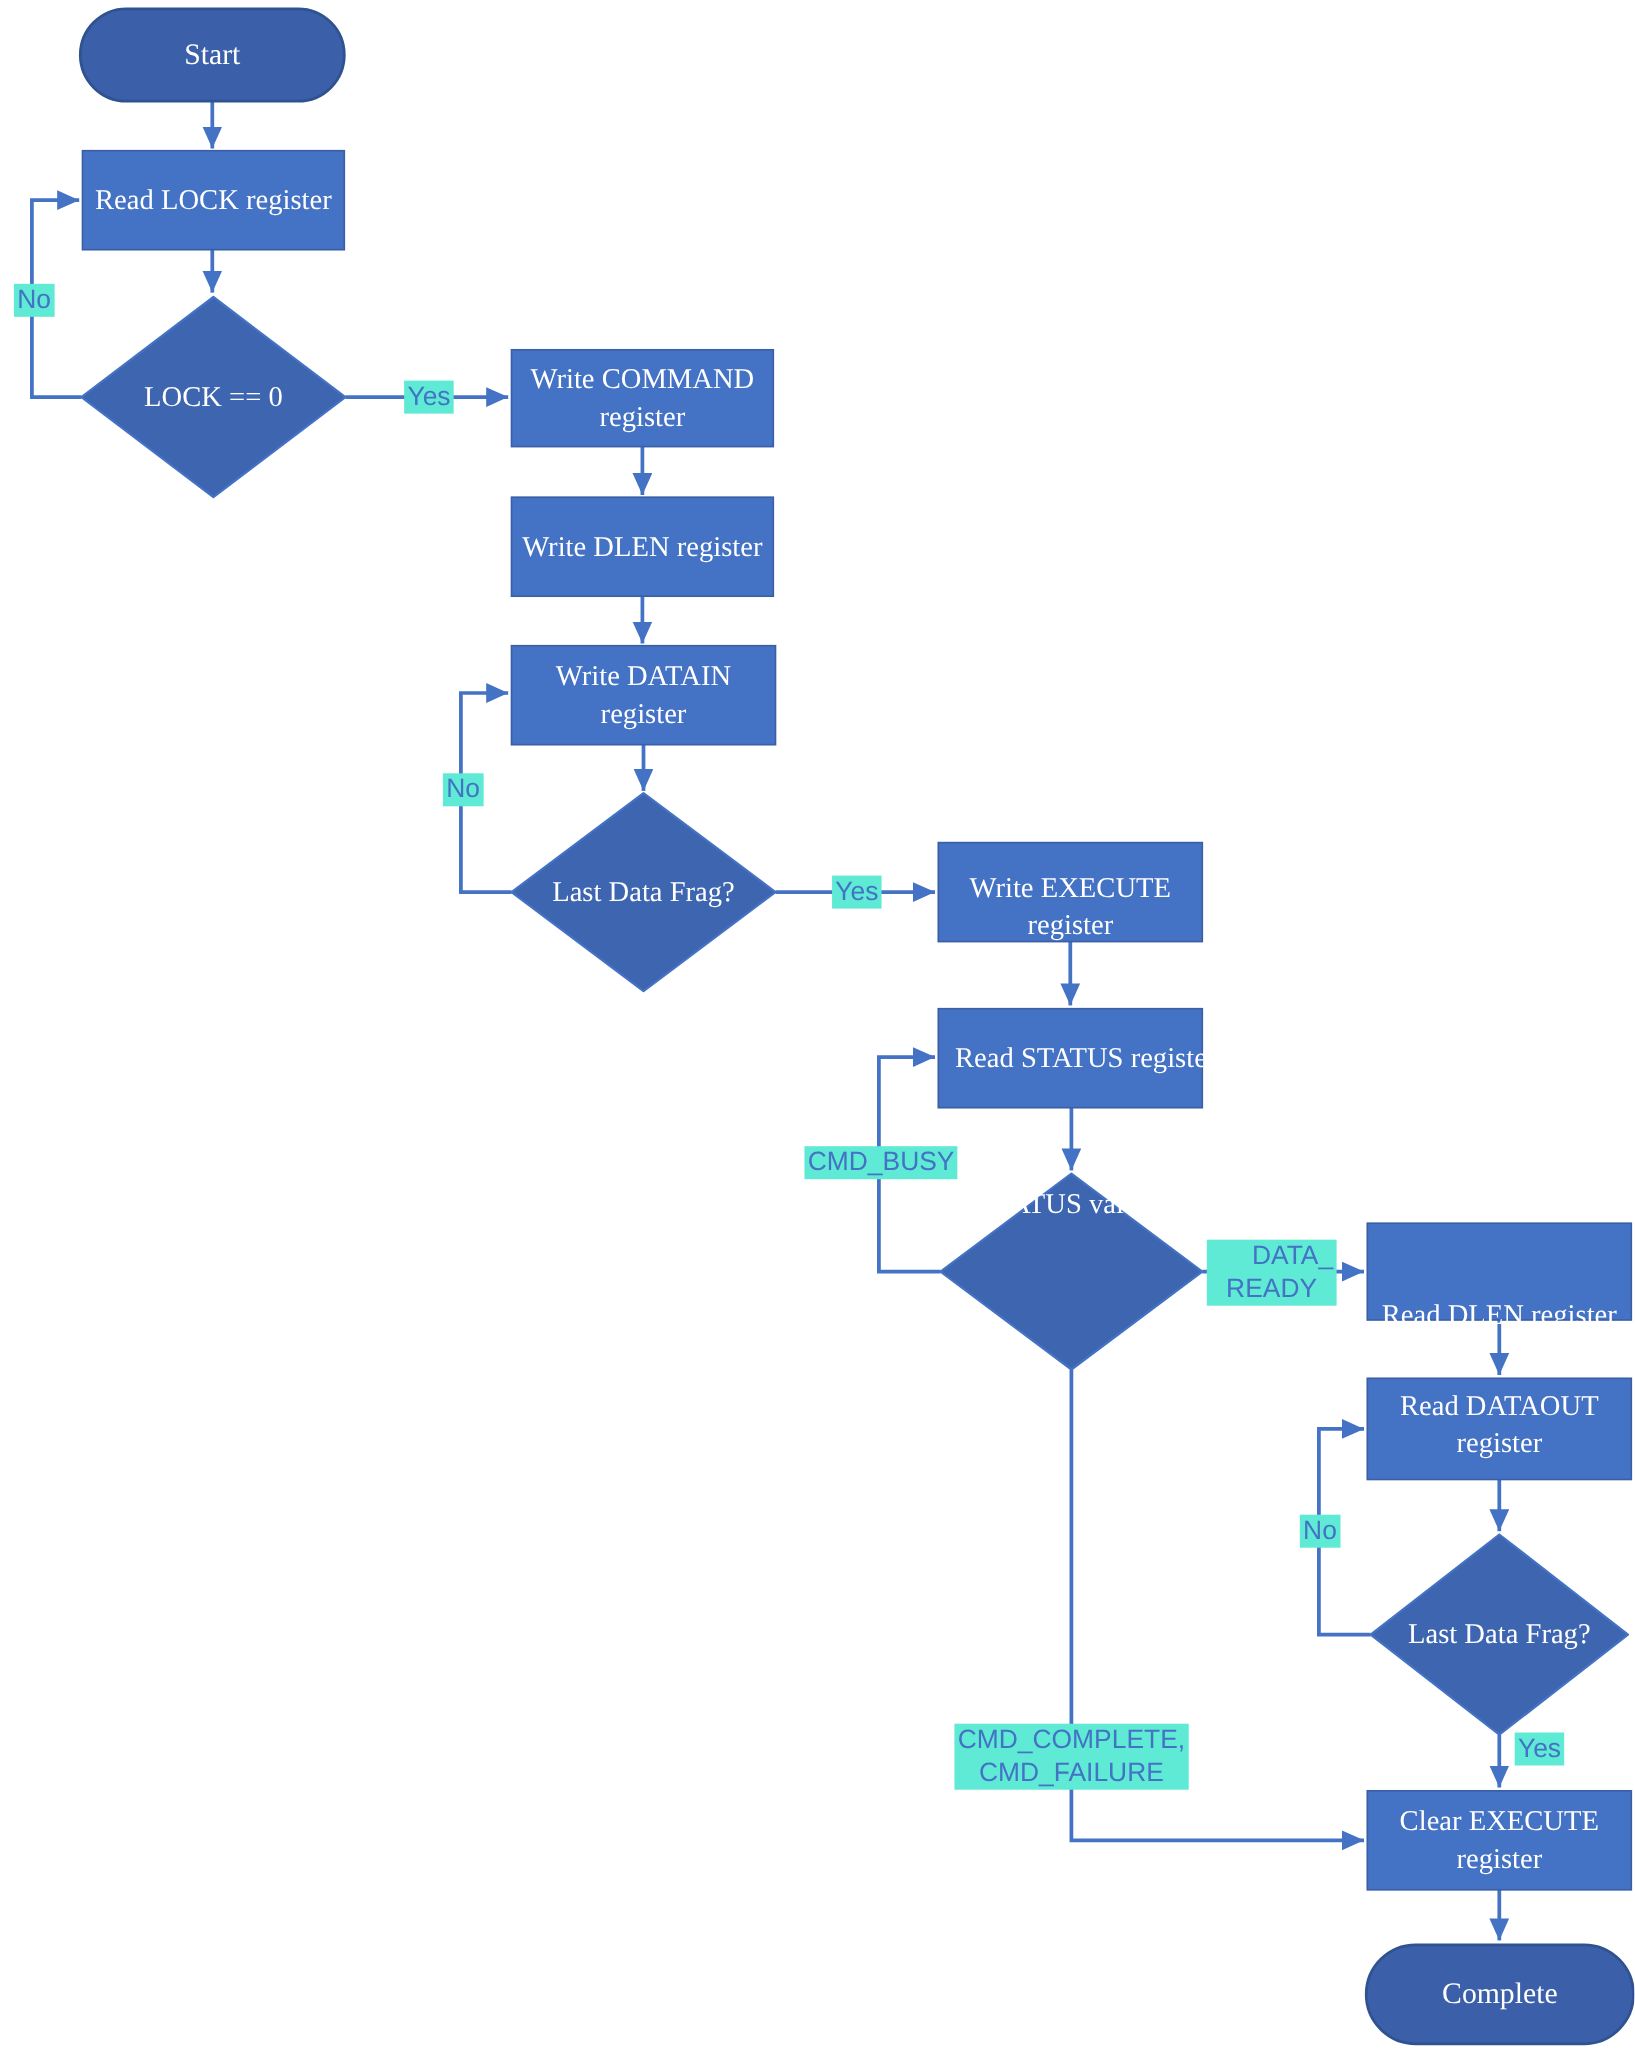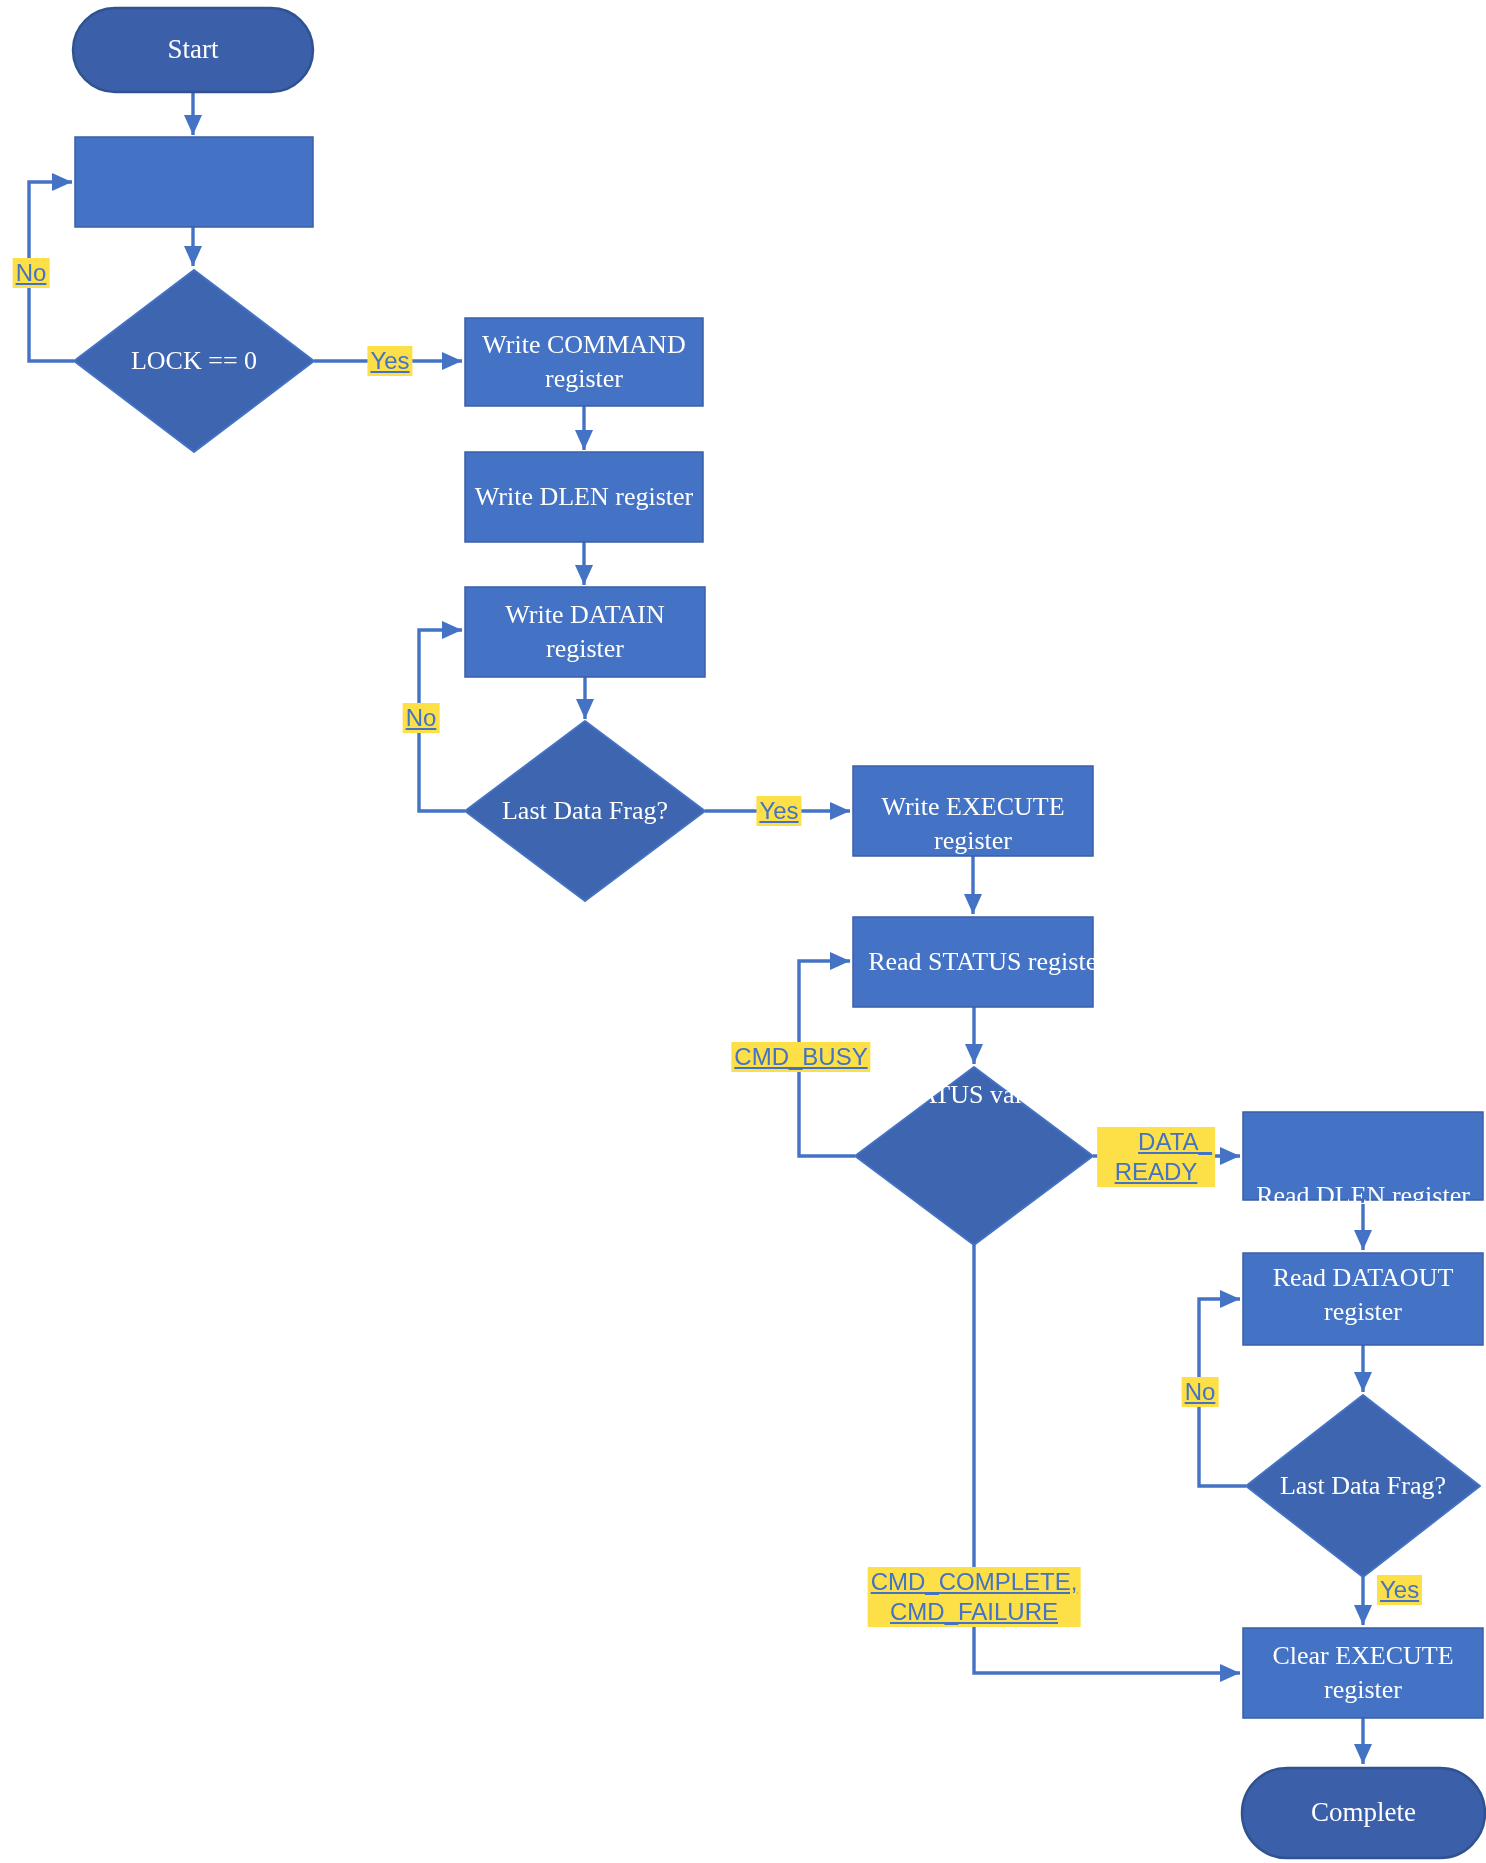--- a/index.html
+++ b/index.html
@@ -36,28 +36,27 @@
     line-height: 1.3;
     padding: 0 6px;
     box-sizing: border-box;
     pointer-events: none;
     font-family: Liberation Serif, serif;
   }
   .edge-label {
     position: absolute;
     transform: translate(-50%, -50%);
     color: var(--edge-label, #4472C4);
-    background: #fde047;
+    background: #5eead4;
     font-size: 24px;
     line-height: 1.25;
     padding: 0 3px;
     white-space: nowrap;
     text-align: center;
     pointer-events: none;
-    text-decoration: underline;
   }
   .edge-label.left-anchor { transform: translate(0, -50%); }
 </style>
 </head>
 <body>
 
 <div class="stage">
 
   <svg class="layer" viewBox="0 0 1486 1863">
     <defs>
@@ -97,20 +96,21 @@
     <rect class="shape-process" x="853" y="917" width="240" height="90"></rect>
     <polygon class="shape-decision" points="974,1067 1093,1156 974,1245 855,1156"></polygon>
     <rect class="shape-process" x="1243" y="1112" width="240" height="88"></rect>
     <rect class="shape-process" x="1243" y="1253" width="240" height="92"></rect>
     <polygon class="shape-decision" points="1363,1395 1480,1486 1363,1577 1246,1486"></polygon>
     <rect class="shape-process" x="1243" y="1628" width="240" height="90"></rect>
     <rect class="shape-terminal" x="1242" y="1768" width="243" height="90" rx="45"></rect>
   </svg>
 
   <div class="node-label" style="left:73px; top:8px; width:240px; height:84px; font-size:27px;">Start</div>
+  <div class="node-label" style="left:75px; top:137px; width:238px; height:90px;">Read LOCK register</div>
   <div class="node-label" style="left:74px; top:270px; width:240px; height:182px;">LOCK == 0</div>
   <div class="node-label" style="left:465px; top:318px; width:238px; height:88px;">Write COMMAND register</div>
   <div class="node-label" style="left:465px; top:452px; width:238px; height:90px;">Write DLEN register</div>
   <div class="node-label" style="left:465px; top:587px; width:240px; height:90px;">Write DATAIN register</div>
   <div class="node-label" style="left:465px; top:721px; width:240px; height:180px;">Last Data Frag?</div>
   <div class="node-label" style="left:853px; top:766px; width:240px; height:115px;border-radius:29px;">Write EXECUTE register</div>
   <div class="node-label" style="left:853px; top:917px; width:268px; height:90px;">Read STATUS register</div>
   <div class="node-label" style="left:855px; top:1006px; width:238px; height:178px;">STATUS value?</div>
   <div class="node-label" style="left:1243px; top:1112px; width:240px; height:88px;margin-top:40px;">Read DLEN register</div>
   <div class="node-label" style="left:1243px; top:1253px; width:240px; height:84px;">Read DATAOUT register</div>

